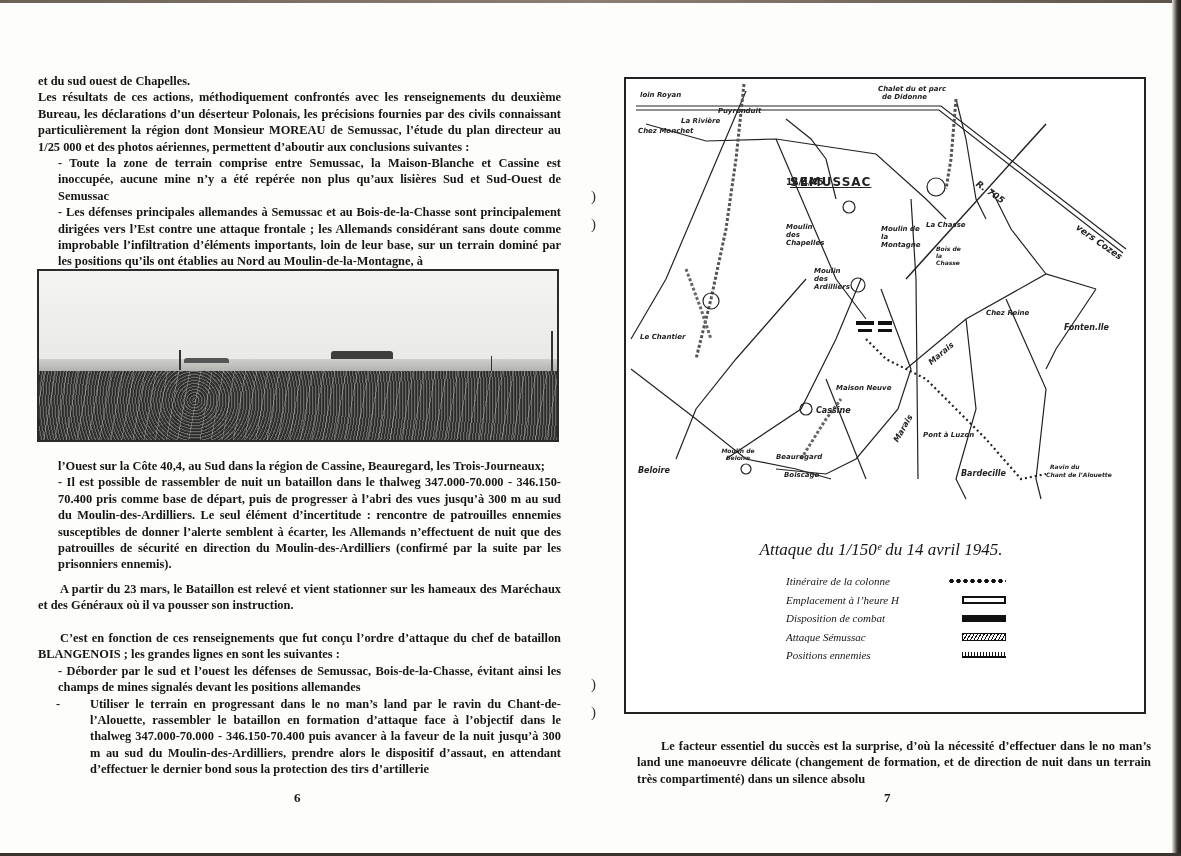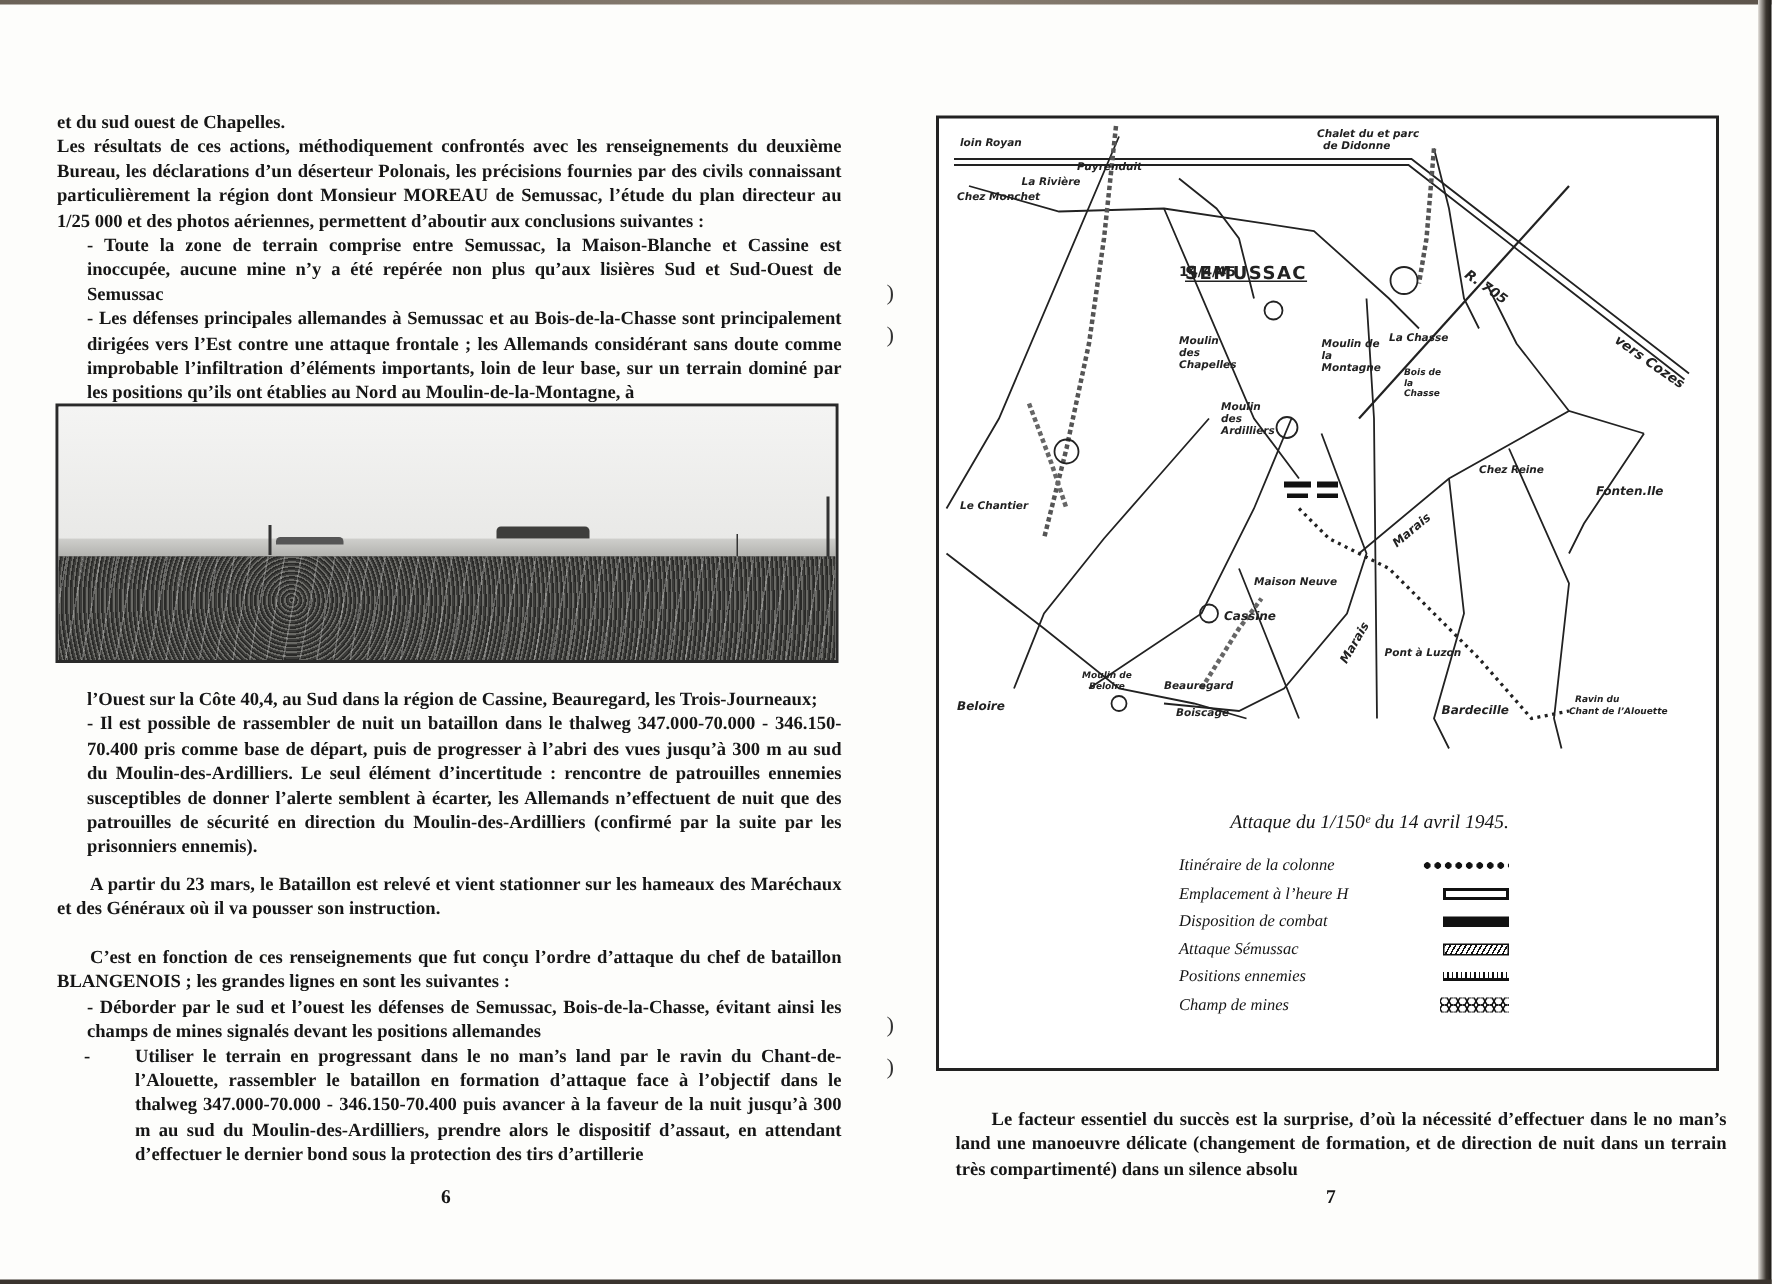--- a/index.html
+++ b/index.html
@@ -21,21 +21,21 @@
   .field{position:absolute;left:0;top:100px;width:100%;height:73px;
     background:
       repeating-linear-gradient(100deg,rgba(255,255,255,0.0) 0 5px,rgba(255,255,255,0.25) 5px 6px,rgba(0,0,0,0) 6px 11px),
       repeating-radial-gradient(circle at 30% 40%,#2a2a28 0 1px,#6a6a66 1px 2px,#3c3c3a 2px 3px),
       #3d3d3b;}
   .mapframe{position:absolute;left:624px;top:77px;width:522px;height:637px;border:2px solid #222;box-sizing:border-box;background:#fff;}
   .mapsvg{position:absolute;left:0;top:0;}
   .maplabel{position:absolute;font-family:"DejaVu Sans",sans-serif;font-style:italic;font-weight:bold;font-size:7px;color:#222;white-space:nowrap;}
   .bigtown{font-size:12px;letter-spacing:1px;font-style:normal;text-decoration:underline;margin-left:16px;}
   .legend{position:absolute;left:786px;top:540px;width:220px;font-family:"Liberation Serif",serif;font-style:italic;}
-  .legend-title{font-size:13px;text-align:right;margin-left:-30px;margin-bottom:12px;}
+  .legend-title{font-size:17px;text-align:center;margin-left:-30px;margin-bottom:12px;}
   .legend-row{display:flex;justify-content:space-between;align-items:center;height:18.5px;font-size:11px;}
   .sym{width:54px;height:8px;box-sizing:border-box;}
   .sym-dots{height:6px;background:radial-gradient(circle,#111 2px,transparent 2.4px) 0 0/7px 6px repeat-x;width:58px;}
   .sym-black{background:#111;width:44px;height:7px;}
   .sym-open{border:2px solid #111;width:44px;height:8px;}
   .sym-attack{border:1.5px solid #111;width:44px;background:repeating-linear-gradient(120deg,#111 0 1px,#fff 1px 3px);}
   .sym-pos8{border:1.5px solid #111;width:44px;background:repeating-linear-gradient(60deg,#111 0 1px,#fff 1px 3px);}
   .sym-enemy{width:44px;height:6px;border-bottom:2px solid #111;background:repeating-linear-gradient(90deg,#111 0 1px,transparent 1px 3px);}
   .sym-mines{width:46px;height:10px;background:radial-gradient(circle,transparent 2px,#111 2.3px,#111 3px,transparent 3.3px) 0 0/6px 5px repeat;}
   .p-right{left:637px;top:738px;width:514px;}
@@ -186,22 +186,18 @@
     <span class="sym sym-black"></span>
   </div>
   <div class="legend-row">
     <span>Attaque Sémussac</span>
     <span class="sym sym-attack"></span>
   </div>
   <div class="legend-row">
     <span>Positions ennemies</span>
     <span class="sym sym-enemy"></span>
   </div>
-  <div class="legend-row">
-    <span>Champ de mines</span>
-    <span class="sym sym-mines"></span>
-  </div>
 </div>
 
 <div class="page p-right">
   <p class="p first-indent" style="text-indent:24px;">Le facteur essentiel du succès est la surprise, d’où la nécessité d’effectuer dans le no man’s land une manoeuvre délicate (changement de formation, et de direction de nuit dans un terrain très compartimenté) dans un silence absolu</p>
 </div>
 <div class="pagenum" style="left:884px;top:790px;">7</div>
 
 </body></html>

